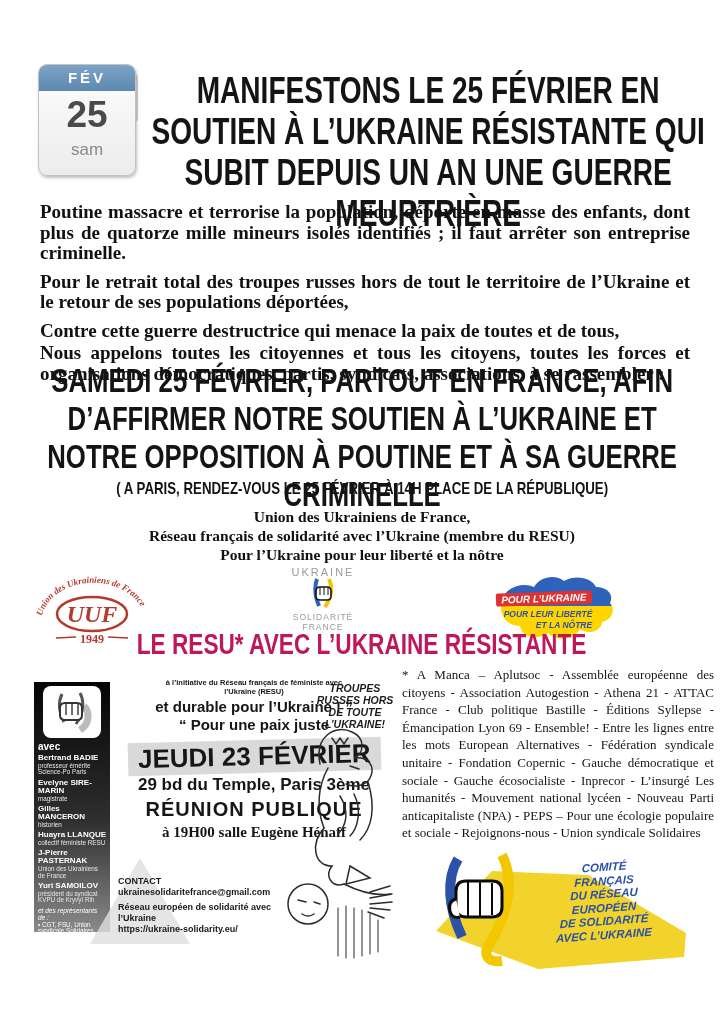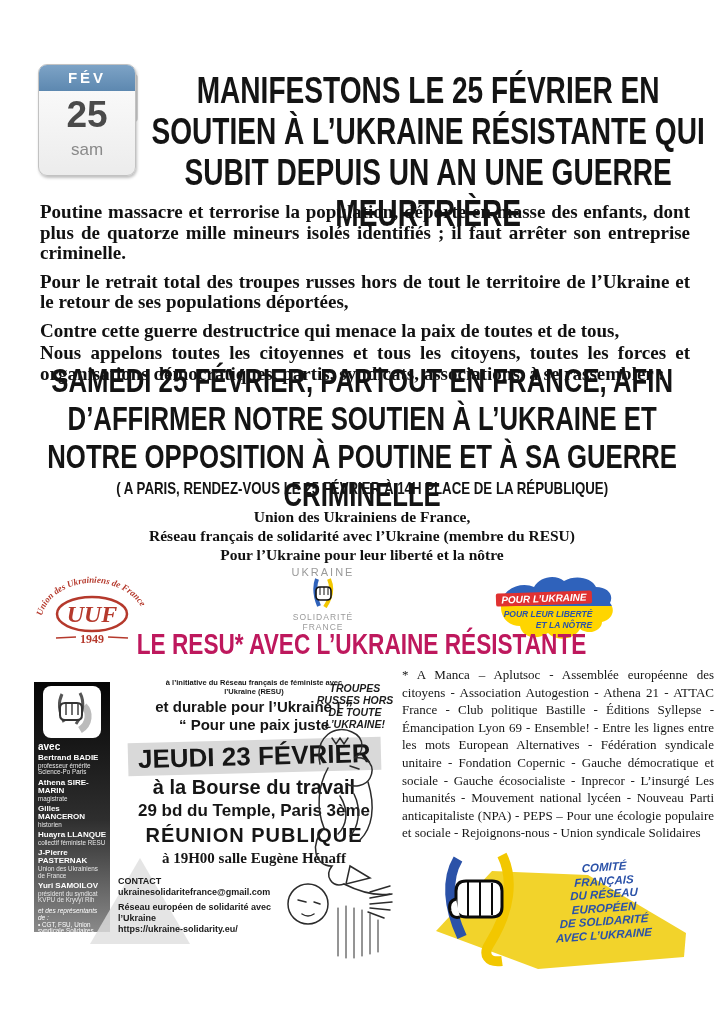--- a/index.html
+++ b/index.html
@@ -186,21 +186,21 @@
           <path d="M10 18 q0-5 5-5 h12 q5 0 5 5 v7 q0 5-5 5 h-12 q-5 0-5-5 z" fill="#fff" stroke="#333" stroke-width="2"></path>
           <path d="M16 13 v12 M22 13 v12 M28 14 v11" stroke="#333" stroke-width="1.4" fill="none"></path>
         </svg>
       </div>
       <div class="avec">avec</div>
       <div class="spk">
           <div class="n">Bertrand BADIE</div>
           <div class="r">professeur émérite Science-Po Paris</div>
         </div>
       <div class="spk">
-          <div class="n">Athena SIRE-MARIN</div>
+          <div class="n">Evelyne SIRE-MARIN</div>
           <div class="r">magistrate</div>
         </div>
       <div class="spk">
           <div class="n">Gilles MANCERON</div>
           <div class="r">historien</div>
         </div>
       <div class="spk">
           <div class="n">Huayra LLANQUE</div>
           <div class="r">collectif féministe RESU</div>
         </div>
@@ -215,21 +215,20 @@
       <div class="reps-i">et des représentants de :</div>
       <div class="rep">• CGT, FSU, Union syndicale Solidaires</div>
       <div class="rep">• et, en direct d’Ukraine, de Sotsialnyi Rukh (Mouvement social)</div>
     </div>
 
     <div class="pmain">
       <div class="initi">à l’initiative du Réseau français de féministe avec l’Ukraine (RESU)</div>
       <div class="slogan">et durable pour l’Ukraine ! ”</div>
       <div class="slogan">“ Pour une paix juste</div>
       <div><span class="dateband">JEUDI 23 FÉVRIER</span></div>
-      <div class="venue">à la Bourse du travail</div>
       <div class="addr">29 bd du Temple, Paris 3ème</div>
       <div class="meet">RÉUNION PUBLIQUE</div>
       <div class="time">à 19H00 salle Eugène Hénaff</div>
     </div>
 
     <div class="tri"></div>
     <div class="contact">
       <div>CONTACT</div>
       <div>ukrainesolidaritefrance@gmail.com</div>
       <div class="gap"></div>

